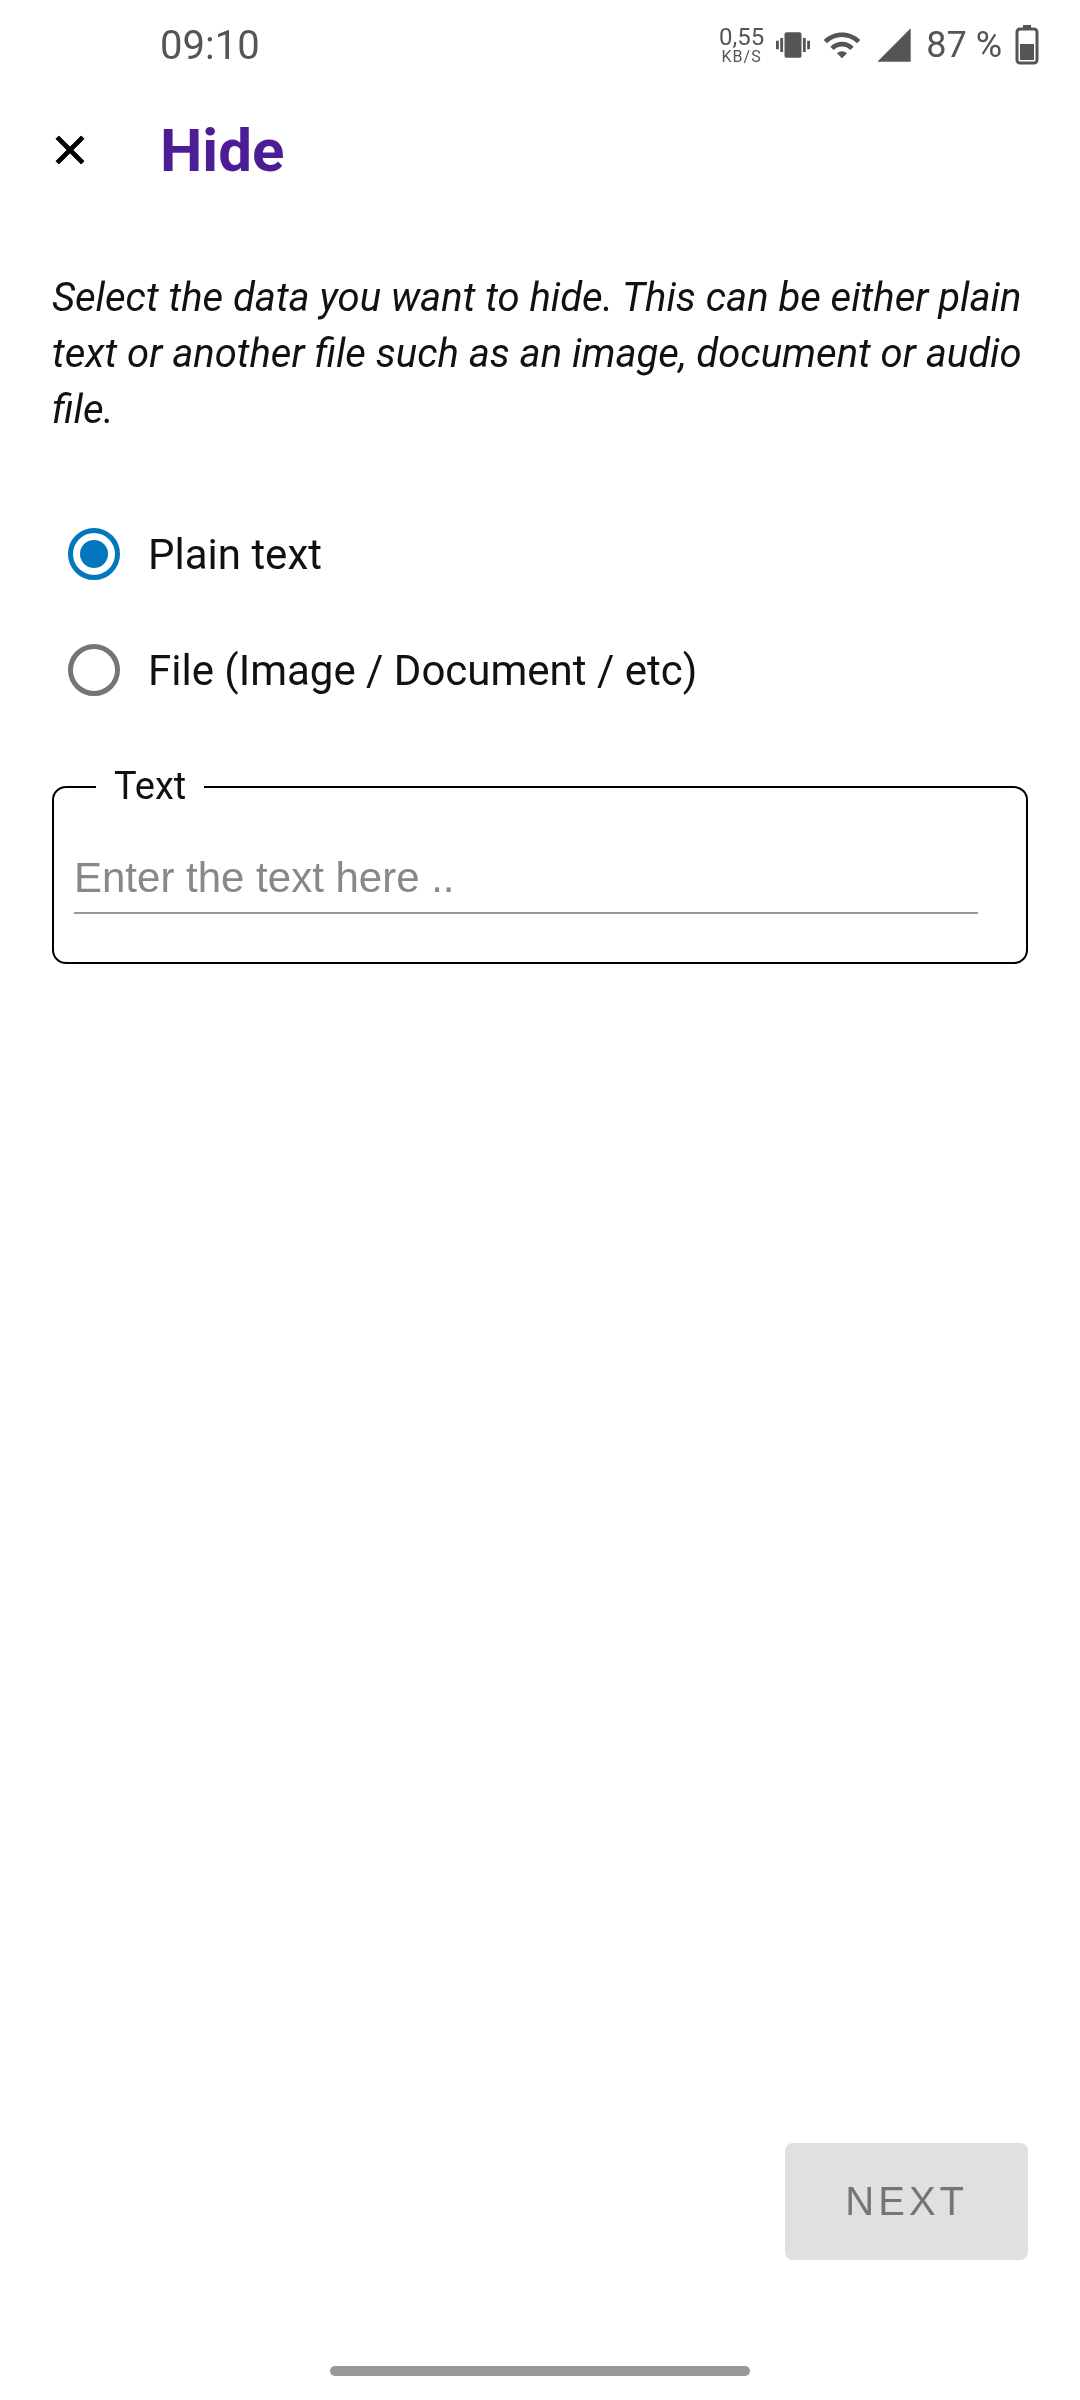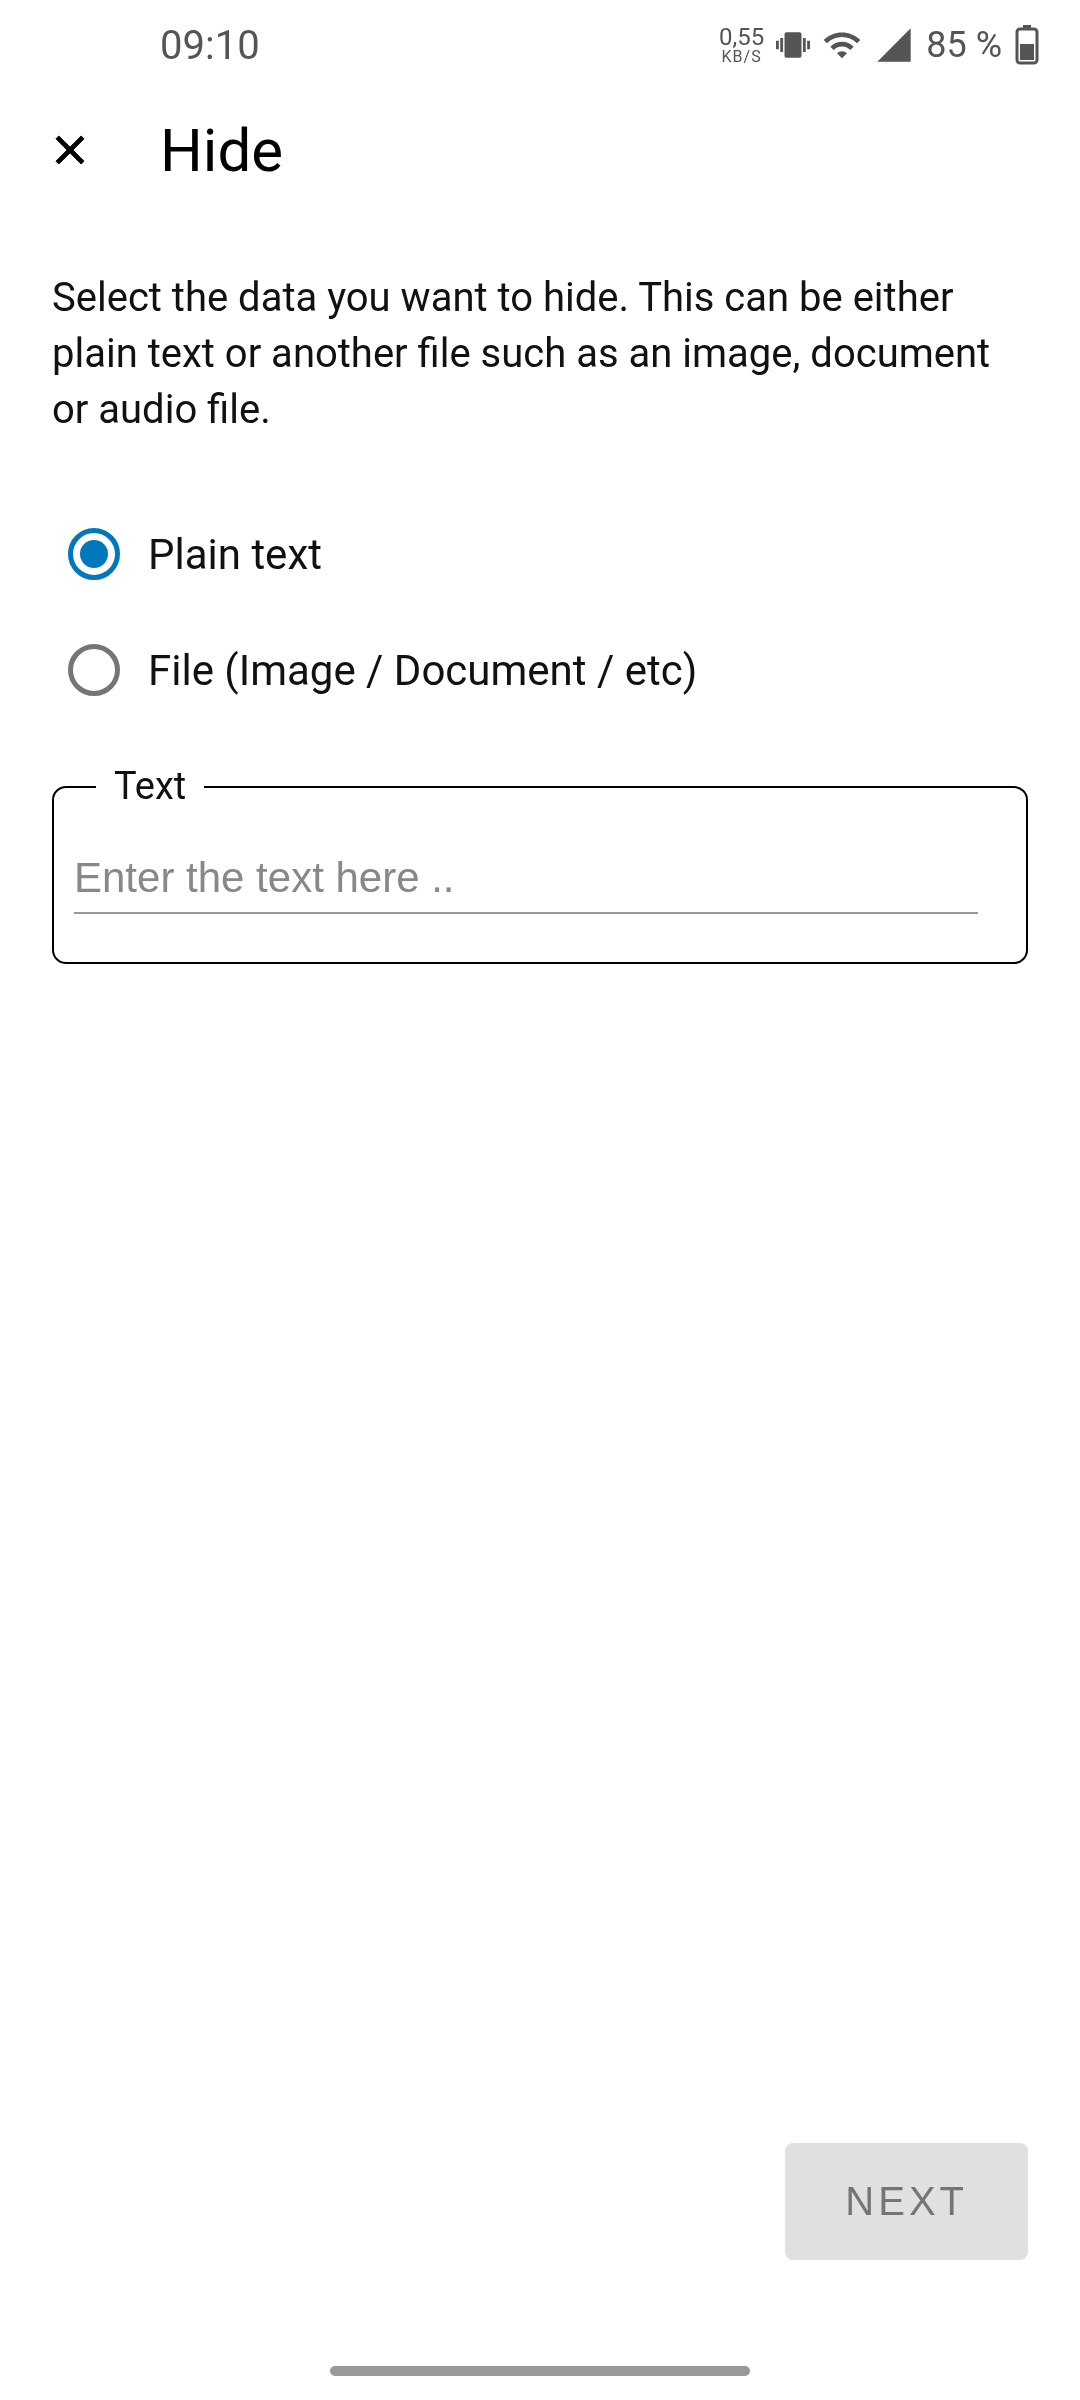--- a/index.html
+++ b/index.html
@@ -61,37 +61,38 @@
     .close-btn {
       width: 60px;
       height: 60px;
       display: flex;
       align-items: center;
       justify-content: center;
       cursor: pointer;
     }
     .app-title {
       font-size: 60px;
-      font-weight: 400;
-      color: #000000;
+      font-weight: 700;
+      color: #4c1d95;
     }
     .content {
       padding: 60px 52px 0 52px;
     }
     .heading {
       font-size: 54px;
       font-weight: 700;
       color: #111;
       margin-bottom: 60px;
     }
     .description {
       font-size: 40px;
       color: #111;
       line-height: 1.4;
       margin-bottom: 90px;
+      font-style: italic;
     }
     .radio-group {
       display: flex;
       flex-direction: column;
       gap: 64px;
       margin-bottom: 90px;
       padding-left: 16px;
     }
     .radio-item {
       display: flex;
@@ -201,21 +202,21 @@
     <span class="status-icon">
       <svg width="40" height="40" viewBox="0 0 24 24" fill="#555">
           <path d="M1 9l2 2c4.97-4.97 13.03-4.97 18 0l2-2C16.93 2.93 7.08 2.93 1 9zm8 8l3 3 3-3c-1.65-1.66-4.34-1.66-6 0zm-4-4l2 2c2.76-2.76 7.24-2.76 10 0l2-2C15.14 9.14 8.87 9.14 5 13z"></path>
         </svg>
     </span>
     <span class="status-icon">
       <svg width="40" height="40" viewBox="0 0 24 24" fill="#555">
           <path d="M2 22h20V2z"></path>
         </svg>
     </span>
-    <span class="battery-text">85 %</span>
+    <span class="battery-text">87 %</span>
     <span class="status-icon">
       <svg width="26" height="40" viewBox="0 0 24 40" fill="none">
           <rect x="2" y="4" width="20" height="34" rx="3" stroke="#555" stroke-width="3"></rect>
           <rect x="8" y="0" width="8" height="4" fill="#555"></rect>
           <rect x="5" y="19" width="14" height="16" fill="#555"></rect>
         </svg>
     </span>
   </div>
 </div>
 

